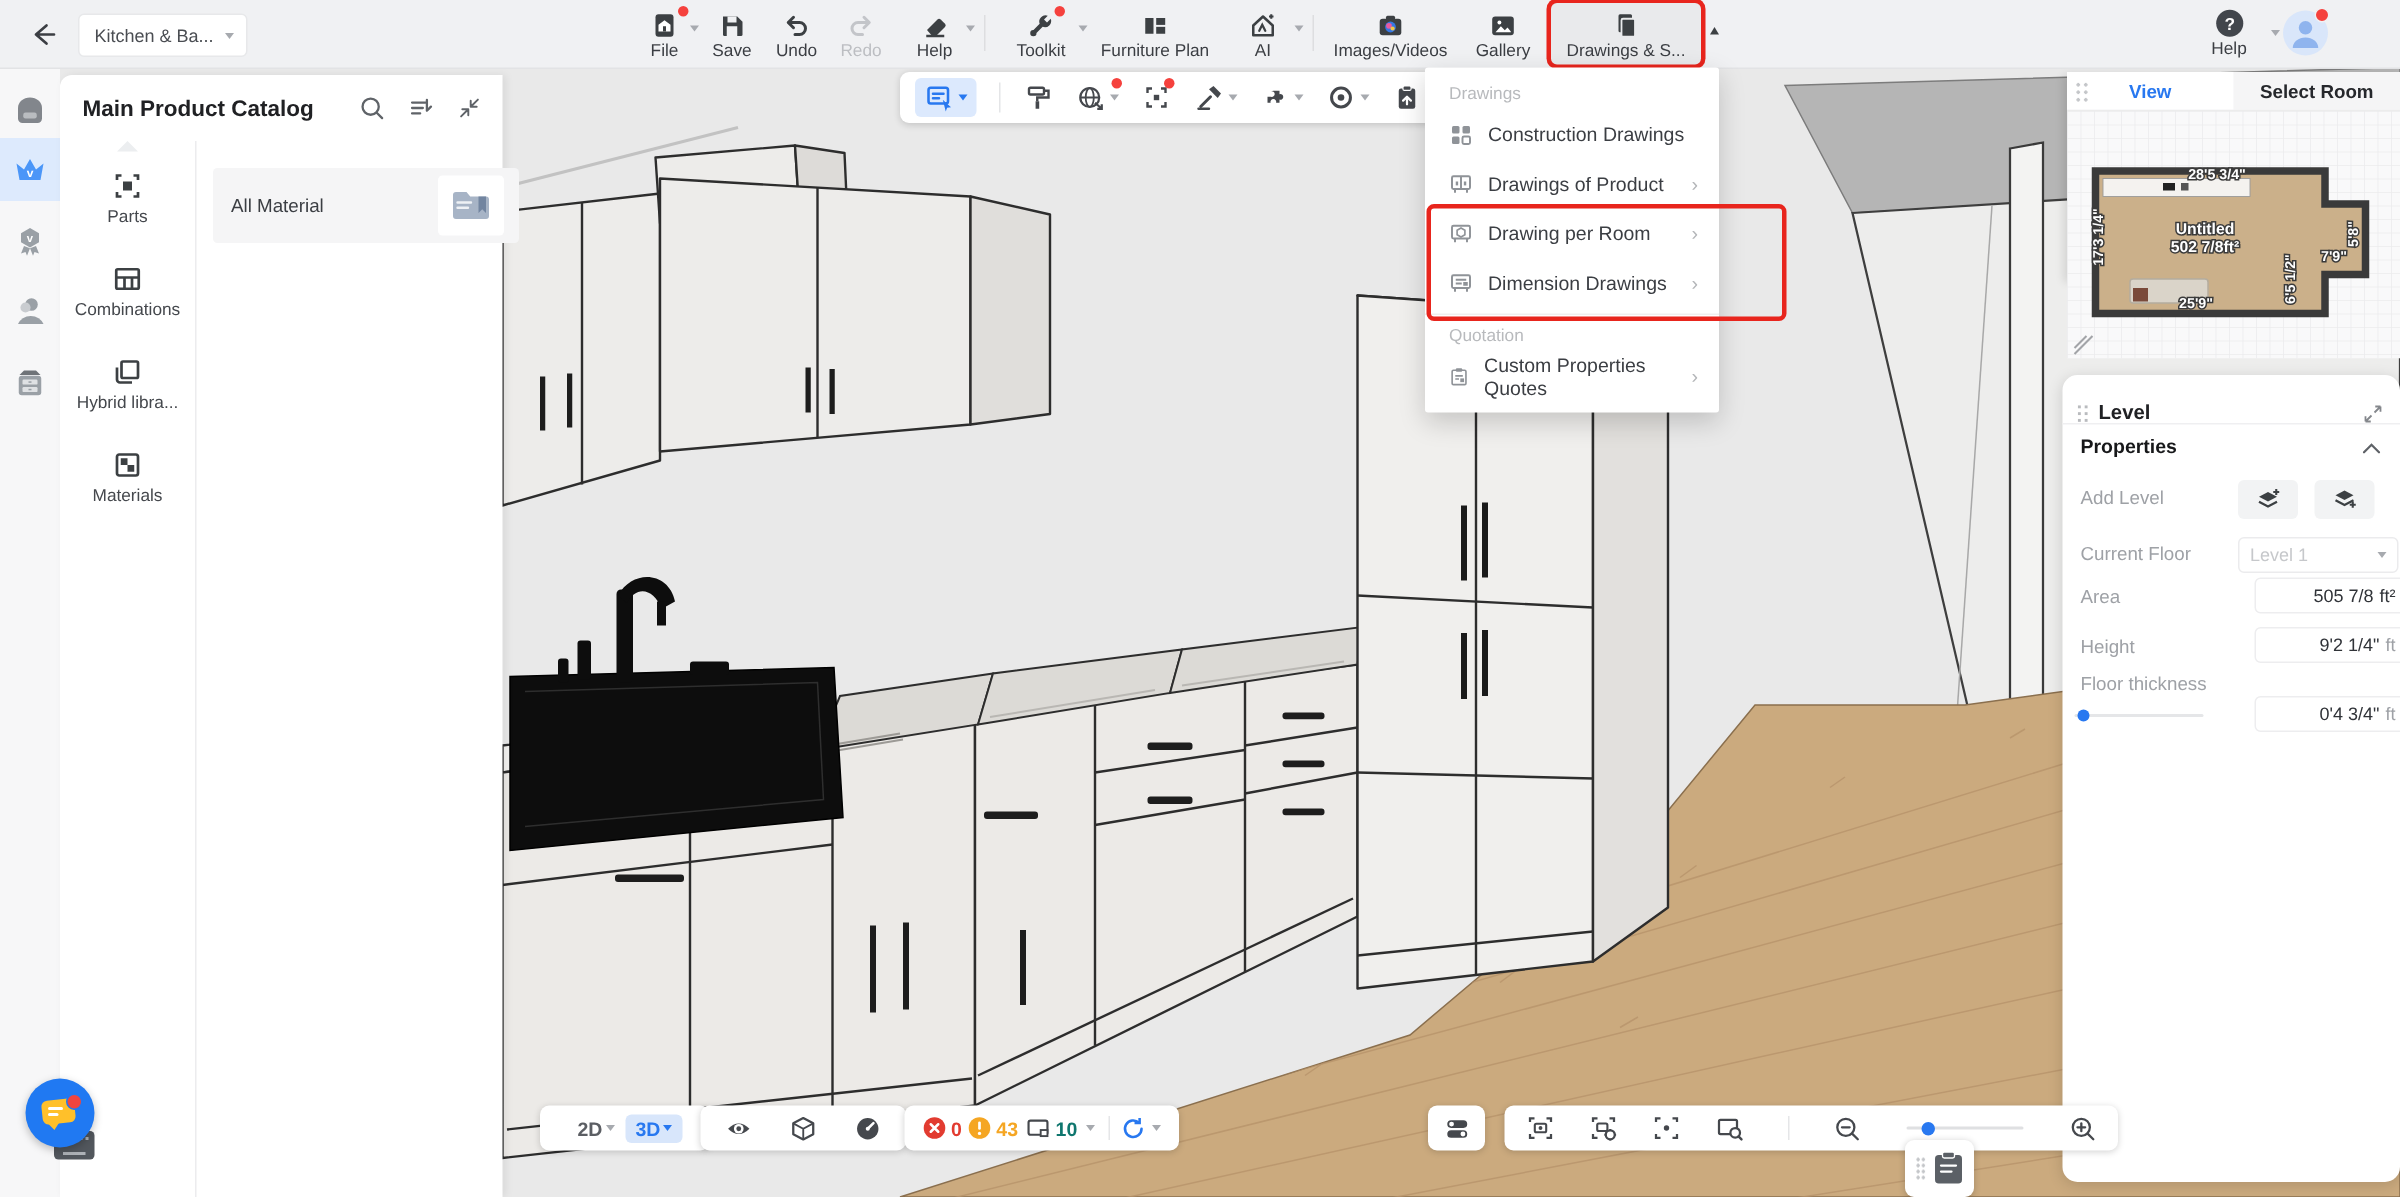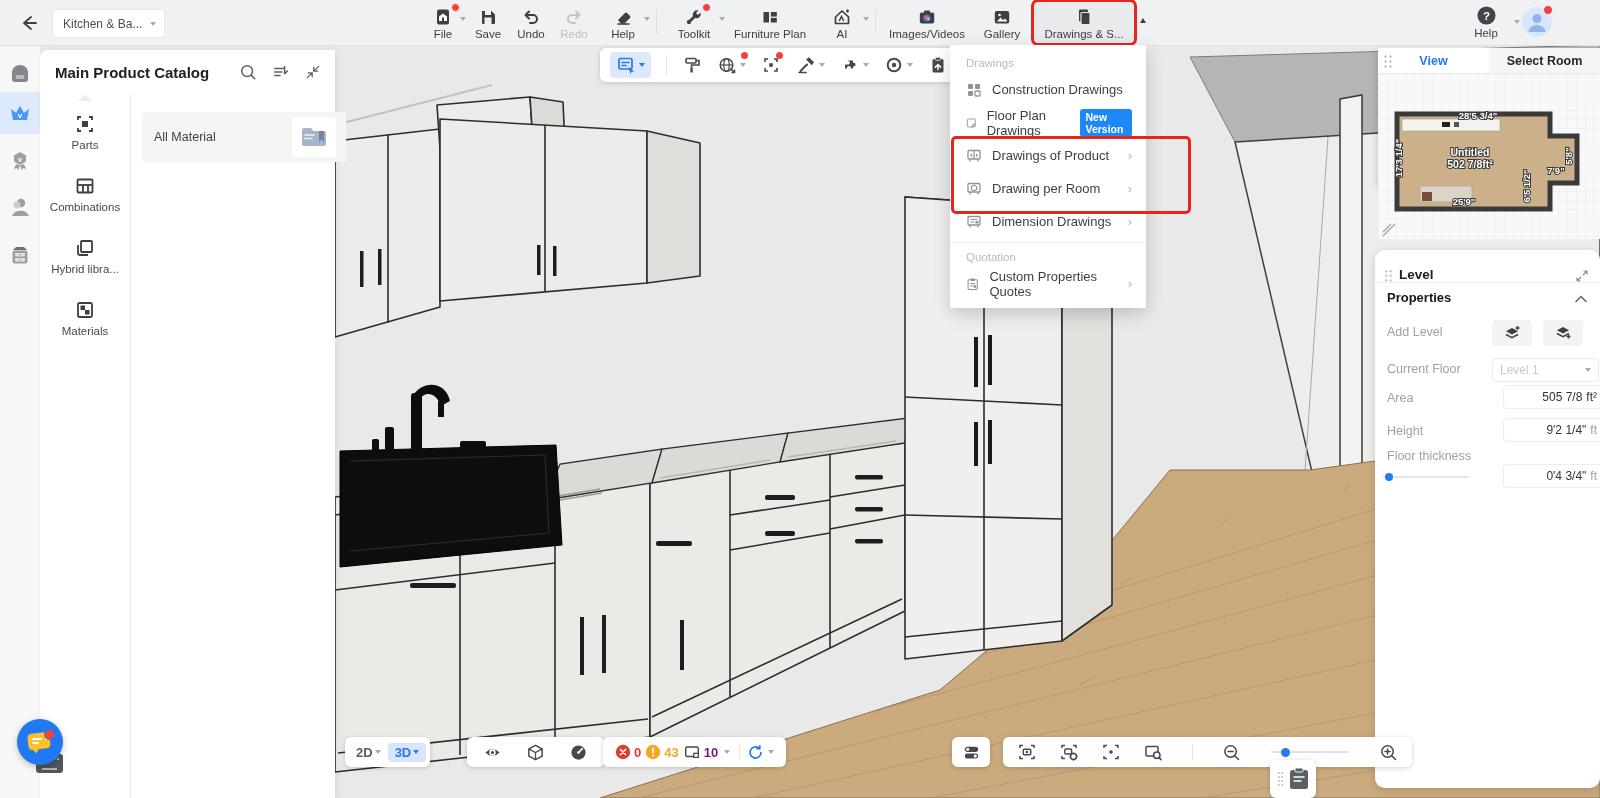--- a/index.html
+++ b/index.html
@@ -537,28 +537,20 @@
 <div class="menu">
   <div class="msec">Drawings</div>
   <div class="mi">
     <svg width="16" height="16" viewBox="0 0 16 16">
       <rect x="2" y="2" width="5" height="5" rx="1" fill="#8f9398"></rect>
         <rect x="9" y="2" width="5" height="5" rx="1" fill="#8f9398"></rect>
       <rect x="2" y="9" width="5" height="5" rx="1" fill="#8f9398"></rect>
         <rect x="9" y="9" width="5" height="5" rx="1" stroke="#8f9398" stroke-width="1.3" fill="none"></rect>
     </svg>
     <span>Construction Drawings</span>
-  </div>
-  <div class="mi">
-    <svg width="16" height="16" viewBox="0 0 16 16">
-      <rect x="2" y="2" width="12" height="12" rx="1.5" stroke="#8f9398" stroke-width="1.3" fill="none"></rect>
-      <path d="M8,13 l4.5,-4.5 1.5,1.5 -4.5,4.5 h-1.5 z" fill="#8f9398"></path>
-    </svg>
-    <span>Floor Plan Drawings</span>
-    <span class="badge">New Version</span>
   </div>
   <div class="mi">
     <svg width="16" height="16" viewBox="0 0 16 16">
       <rect x="2" y="2.5" width="12" height="8.5" rx="1" stroke="#8f9398" stroke-width="1.3" fill="none"></rect>
       <line x1="8" y1="2.5" x2="8" y2="11" stroke="#8f9398" stroke-width="1.3"></line>
       <rect x="4.5" y="6" width="1.6" height="2.6" fill="#8f9398"></rect>
         <rect x="9.9" y="6" width="1.6" height="2.6" fill="#8f9398"></rect>
       <path d="M4,11 v2.5 M12,11 v2.5" stroke="#8f9398" stroke-width="1.3"></path>
     </svg>
     <span>Drawings of Product</span>
@@ -686,21 +678,21 @@
   <span class="lvlabel" style="top:199px">Floor thickness</span>
   <div class="slidertrack">
     <span class="sliderdot"></span>
   </div>
   <div class="lvinput" style="top:214px">
     <span>0'4 3/4"</span>
     <span class="lvunit">ft</span>
   </div>
 </div>
 
-<div class="bgroup" style="left:345px;padding:0 4px">
+<div class="bgroup" style="left:360px;padding:0 18px">
   <div class="mode">
     <span>2D</span>
       <span class="car"></span>
   </div>
   <div class="mode active">
     <span>3D</span>
       <span class="car blue"></span>
   </div>
 </div>
 
@@ -741,21 +733,21 @@
       <rect x="7.1" y="3.6" width="1.8" height="5.6" rx="0.9" fill="#fff"></rect>
         <circle cx="8" cy="11.6" r="1.1" fill="#fff"></circle>
     </svg>
     <span class="cnt" style="color:#f5a623">43</span>
   </span>
   <span class="bico">
     <svg width="18" height="18" viewBox="0 0 20 20">
       <rect x="3" y="4.5" width="14" height="10.5" rx="1.5" stroke="#45484d" stroke-width="1.6" fill="none"></rect>
       <rect x="12" y="11.5" width="5" height="4.5" fill="#fff" stroke="#45484d" stroke-width="1.4"></rect>
     </svg>
-    <span class="cnt" style="color:#701a75">10</span>
+    <span class="cnt" style="color:#0f766e">10</span>
   </span>
   <span class="car" style="margin:0 2px"></span>
   <span class="bdiv"></span>
   <span class="bico">
     <svg width="17" height="17" viewBox="0 0 20 20">
       <path d="M16.5,10 a6.5,6.5 0 1 1 -2,-4.7" stroke="#2878f0" stroke-width="2" fill="none" stroke-linecap="round"></path>
       <path d="M15,1.5 v4 h-4" stroke="#2878f0" stroke-width="2" fill="none"></path>
     </svg>
   </span>
   <span class="car" style="margin-left:4px"></span>

